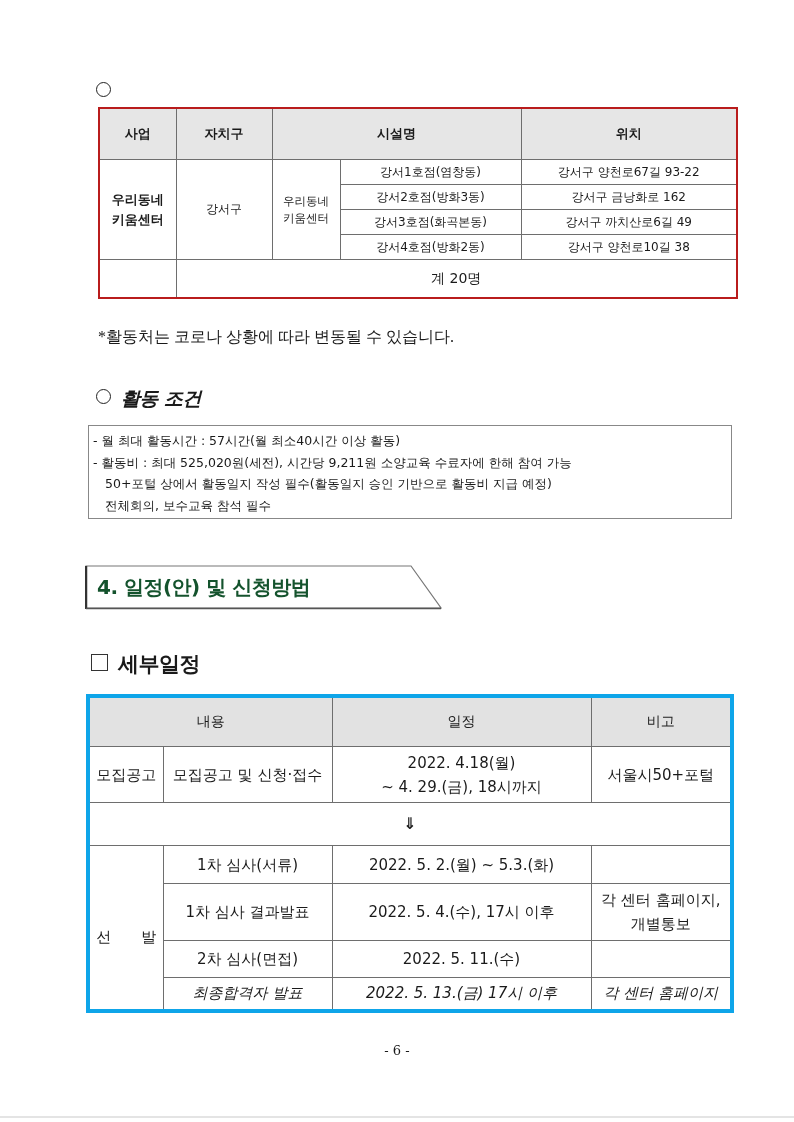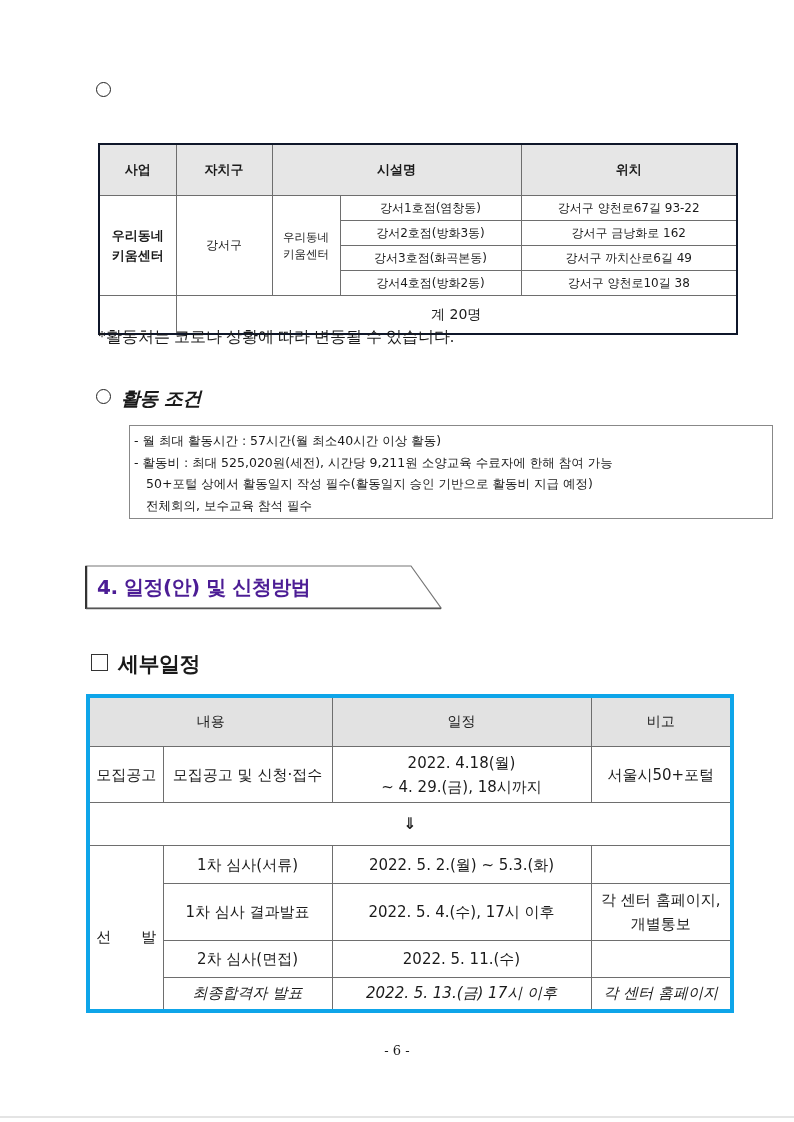--- a/index.html
+++ b/index.html
@@ -8,36 +8,36 @@
   .abs { position:absolute; }
 
   .sec-title { font-weight:bold; font-size:19px; letter-spacing:-0.5px; }
   .sec-title .circ { display:inline-block; width:13px; height:13px; border:1.5px solid #222;
                      border-radius:50%; margin-right:10px; vertical-align:1px; }
 
   table { border-collapse:collapse; table-layout:fixed; }
   td, th { border:1px solid #6e6e6e; text-align:center; vertical-align:middle; padding:0; }
 
   
-  #t1 { left:98px; top:107px; width:638px; font-size:12px; border:2px solid #0f172a;margin-top:36px; }
+  #t1 { left:98px; top:107px; width:638px; font-size:12px; border:2px solid #b91c1c; }
   #t1 th { background:#e6e6e6; font-weight:bold; font-size:13px; height:50px; }
   #t1 td { height:24px; }
   #t1 .big { font-size:13px; font-weight:bold; line-height:20px; }
   #t1 .mid { font-size:11.5px; line-height:17px; }
   #t1 .total { height:37px; font-size:14px; }
 
   .note { left:98px; top:327px; font-family:Liberation Serif, serif; font-size:16px; }
 
   .cond-box { left:88px; top:425px; width:644px; height:94px; border:1px solid #888;
-              font-size:12.5px; line-height:21.5px; padding:4px 8px 0 4px; box-sizing:border-box;margin-left:41px; }
+              font-size:12.5px; line-height:21.5px; padding:4px 8px 0 4px; box-sizing:border-box; }
   .cond-box div { white-space:nowrap; }
   .cond-box .ind { padding-left:12px; }
 
   .banner { left:85px; top:564px; }
-  .banner-text { font-size:20px; font-weight:bold; color:#4c1d95; letter-spacing:-0.5px;
+  .banner-text { font-size:20px; font-weight:bold; color:#14532d; letter-spacing:-0.5px;
                  position:absolute; left:12px; top:10px; white-space:nowrap; }
 
   .sub-title { left:91px; top:650px; font-weight:bold; font-size:21px; letter-spacing:-0.5px; }
   .sub-title .sq { display:inline-block; width:15px; height:15px; border:1.5px solid #333;
                    margin-right:10px; vertical-align:0px; }
 
   
   #t2 { left:86px; top:694px; width:644px; font-size:15px; border:4px solid #0ea5e9; }
   #t2 th { background:#e2e2e2; font-weight:normal; font-size:14px; height:48px; }
   #t2 td { line-height:24px; }

